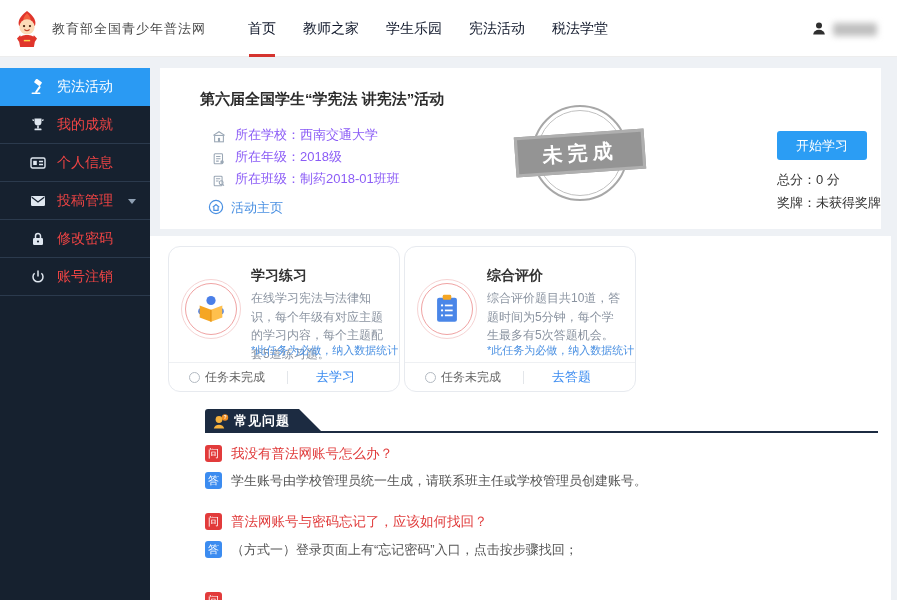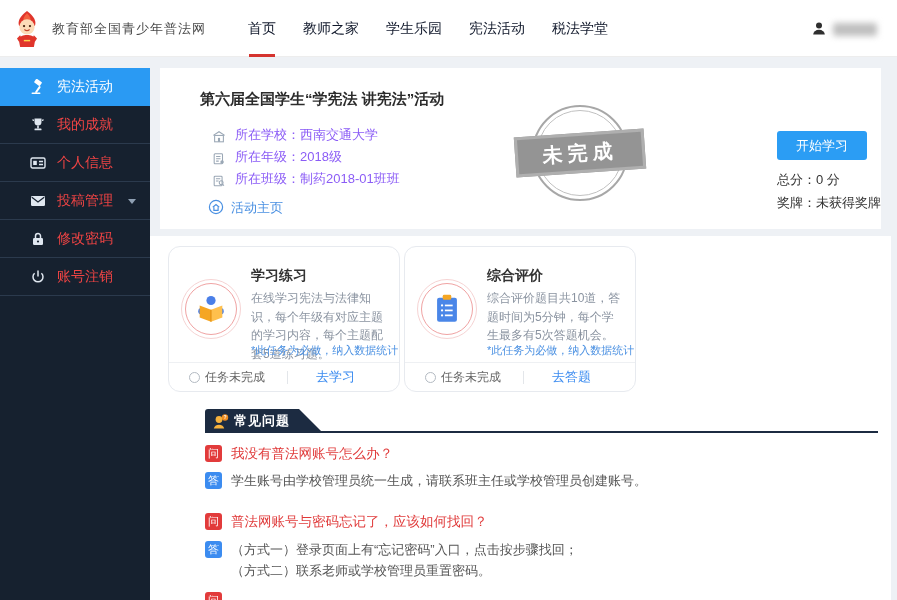--- a/index.html
+++ b/index.html
@@ -296,19 +296,18 @@
   </div>
 
   <div class="faq-row fq2">
     <span class="badge badge-q">问</span>
     <span class="faq-q-text">普法网账号与密码忘记了，应该如何找回？</span>
   </div>
   <div class="faq-row fa2">
     <span class="badge badge-a">答</span>
     <span class="faq-a-text">（方式一）登录页面上有“忘记密码”入口，点击按步骤找回；</span>
   </div>
-  <div class="faq-a-cont fa2b">（方式二）联系老师或学校管理员重置密码。</div>
 
   <div class="faq-row fq3">
     <span class="badge badge-q">问</span>
   </div>
 
 </div>
 
 </body></html>

